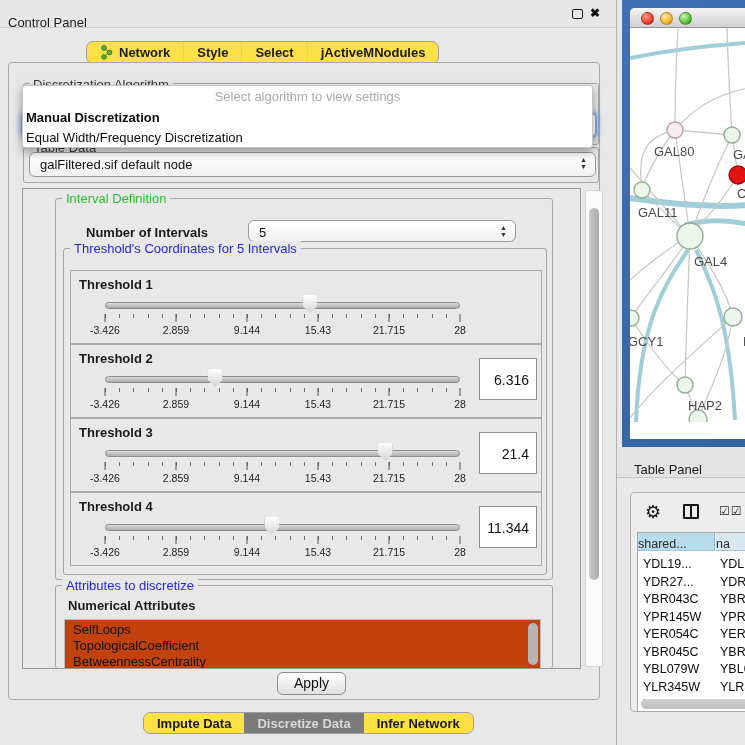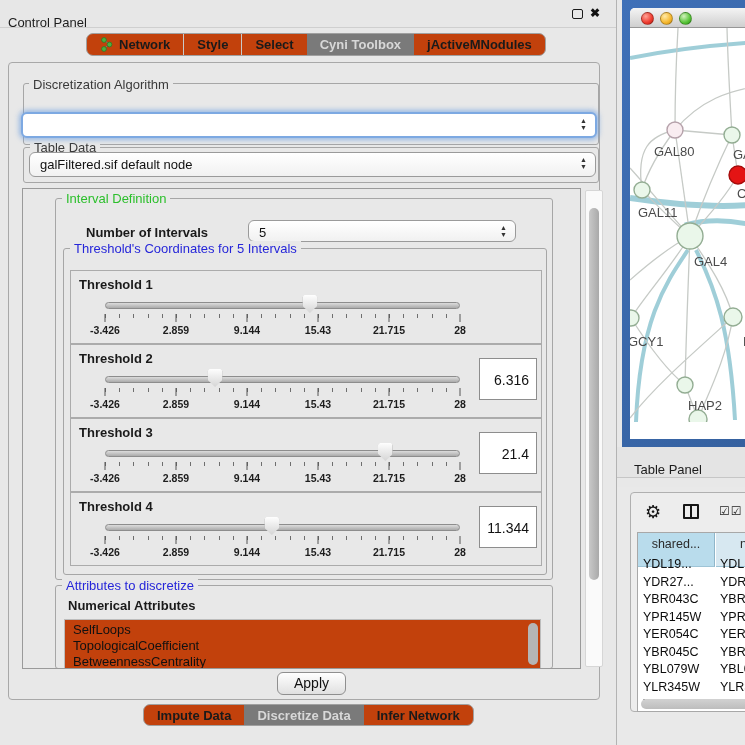--- a/index.html
+++ b/index.html
@@ -8,21 +8,21 @@
   #root { position:relative; width:745px; height:745px; background:#e8e8e8; }
 
   
   #cp { position:absolute; left:0; top:0; width:617px; height:745px; background:#e8e8e8; border-right:1px solid #b3b3b3; }
   #cp-titlebar { position:absolute; left:0; top:0; width:100%; height:28px; background:#e7e7e7; border-bottom:1px solid #cfcfcf; }
   #cp-title { position:absolute; left:8px; top:7px; font-size:13px; color:#1c1c1c;margin-top:8px; }
   #float-btn { position:absolute; left:572px; top:9px; width:11px; height:10px; border:1.5px solid #1a1a1a; border-radius:2px; }
   #close-btn { position:absolute; left:590px; top:6px; font-size:12px; font-weight:bold; color:#111; }
 
   
-  .tabbar { position:absolute; display:flex; background:#c2410c; border:1px solid #a0a0a0; border-radius:7px; overflow:hidden; height:23px; align-items:stretch; }
+  .tabbar { position:absolute; display:flex; background:#fde047; border:1px solid #a0a0a0; border-radius:7px; overflow:hidden; height:23px; align-items:stretch;margin-top:8px; }
   .tab { display:flex; align-items:center; justify-content:center; padding:0 13px; font-size:13px; font-weight:700; color:#1a1a1a; border-left:1px solid #c9c9c9; white-space:nowrap; }
   .tab:first-child { border-left:none; }
   .tab.sel { background:#7a7a7a; color:#d8d8d8; border-left:none; }
   .tab.sel + .tab { border-left:none; }
   #top-tabs { left:86px; top:33px; }
   #bottom-tabs { left:143px; top:704px; height:22px; }
 
   #neticon { width:13px; height:15px; margin-right:6px; }
 
   
@@ -61,21 +61,21 @@
   .slider { position:absolute; left:34px; top:24px; width:355px; height:44px; }
   .track { position:absolute; left:0; top:7px; width:100%; height:7px; border-radius:4px; background:linear-gradient(#dcdcdc,#ababab); border:1px solid #8d8d8d; }
   .handle { position:absolute; top:0px; width:15px; height:18px; transform:translateX(-50%);
             background:linear-gradient(#fefefe,#d5d5d5); filter:drop-shadow(0 0 1px #777);
             clip-path:polygon(14% 0, 86% 0, 100% 12%, 100% 60%, 50% 100%, 0 60%, 0 12%); }
   .ticks { position:absolute; left:0; top:19px; width:100%; height:8px;
            background-image:repeating-linear-gradient(90deg,#6e6e6e 0,#6e6e6e 1px,transparent 1px,transparent 14.2px);
            background-size:100% 4px; background-repeat:no-repeat; }
   .majtick { position:absolute; top:19px; width:1px; height:8px; background:#555; transform:translateX(-50%); }
   .scale { position:absolute; left:0; top:29px; width:100%; height:13px; }
-  .scale span { position:absolute; transform:translateX(-50%); font-size:10.5px; font-weight:700; color:#1d1d1d; white-space:nowrap; }
+  .scale span { position:absolute; transform:translateX(-50%); font-size:10.5px; font-weight:400; color:#1d1d1d; white-space:nowrap; }
   .p0{left:0%}.p20{left:20%}.p40{left:40%}.p60{left:60%}.p80{left:80%}.p100{left:100%}
   .t-value { position:absolute; right:4px; top:13px; width:58px; height:42px; background:#ffffff; border:1px solid #8d8d8d;
              font-size:14px; color:#111; line-height:42px; text-align:right; padding-right:7px; }
 
   #attr-group { left:32px; top:396px; width:498px; height:84px;padding-left:43px; }
   #attr-sub { position:absolute; left:12px; top:12px; font-size:13px; font-weight:700; color:#1a1a1a; }
   #attr-list { position:absolute; left:8px; top:33px; width:477px; height:50px; background:#c2410c; border:1px solid #bcbcbc; overflow:hidden;text-align:center; }
   .attr-item { position:absolute; left:8px; font-size:13px; color:#111; }
   #attr-scroll { position:absolute; right:2px; top:3px; width:10px; height:42px; border-radius:6px; background:#b5b5b5; }
 
@@ -95,21 +95,21 @@
   
   #tp-bar { position:absolute; left:617px; top:447px; width:128px; height:31px; background:#e4e4e4; border-bottom:1px solid #c6c6c6; }
   #tp-title { position:absolute; left:17px; top:15px; font-size:13px; color:#1c1c1c; }
   #tp-body { position:absolute; left:617px; top:487px; width:128px; height:258px; background:#e9e9e9; overflow:hidden; }
   #tp-inner { position:absolute; left:13px; top:5px; width:140px; height:220px; background:#ededed; border:1px solid #b0b0b0; border-radius:4px 0 0 4px; }
   #tp-gear { position:absolute; left:14px; top:8px; font-size:18px; color:#161616; }
   #tp-colicon { position:absolute; left:52px; top:11px; width:16px; height:15px; border:2px solid #161616; border-radius:1px; }
   #tp-colicon:before { content:""; position:absolute; left:5px; top:0; width:2px; height:100%; background:#161616; }
   #tp-checks { position:absolute; left:88px; top:11px; font-size:12px; color:#222; letter-spacing:1px; }
   #tbl { position:absolute; left:6px; top:39px; width:140px; height:180px; background:#ffffff; border:1px solid #a8a8a8; overflow:hidden; }
-  .th { position:absolute; top:0; height:34px; font-size:12.5px; color:#2b2b2b; text-align:center; line-height:22px; border-bottom:1px solid #9ec4d6; }
+  .th { position:absolute; top:0; height:18px; font-size:12.5px; color:#2b2b2b; line-height:22px; border-bottom:1px solid #9ec4d6; }
   #th-0 { left:0; width:77px; background:#b9dcec; border-right:1px solid #8fb6ca; }
   #th-1 { left:78px; width:62px; background:#d7e8f1; }
   .tr { position:absolute; left:0; width:140px; height:17.5px; font-size:12.5px; color:#0d0d0d; line-height:17.5px; }
   .td0 { position:absolute; left:5px; }
   .td1 { position:absolute; left:82px; }
   #hscroll { position:absolute; left:3px; bottom:2px; width:132px; height:10px; border-radius:6px; background:linear-gradient(#d2d2d2,#bdbdbd); }
 </style>
 </head>
 <body>
 
@@ -133,39 +133,41 @@
           <circle cx="9.5" cy="7.5" r="2.4" fill="#4caf3f" stroke="#2c7a24" stroke-width=".8"></circle>
         </svg>
         <span>Network</span>
       </div>
       <div class="tab">
           <span>Style</span>
         </div>
       <div class="tab">
           <span>Select</span>
         </div>
-      <div class="tab sel">
-          <span>Cyni Toolbox</span>
-        </div>
       <div class="tab">
           <span>jActiveMNodules</span>
         </div>
     </div>
 
     <div id="outer">
 
       <div class="group" style="left:14px; top:20px; width:576px; height:62px;"></div>
       <span class="gtitle t-dark abs" style="left:20px; top:14px; z-index:1;">Discretization Algorithm</span>
       <div id="focus-combo" class="combo" style="left:12px; top:49px; z-index:2;">
         <span class="caret">
             <span>▲</span>
             <span>▼</span>
           </span>
       </div>
 
+      <div id="popup" style="top:22px;">
+        <div id="pop-0" class="pop-item">Select algorithm to view settings</div>
+        <div id="pop-1" class="pop-item">Manual Discretization</div>
+        <div id="pop-2" class="pop-item">Equal Width/Frequency Discretization</div>
+      </div>
 
       <div class="group" style="left:14px; top:84px; width:576px; height:36px;">
         <span class="gtitle t-dark">Table Data</span>
       </div>
       <div class="combo" style="left:20px; top:89px; width:567px; height:25px;">
         <span class="val">galFiltered.sif default node</span>
         <span class="caret">
             <span>▲</span>
             <span>▼</span>
           </span>

